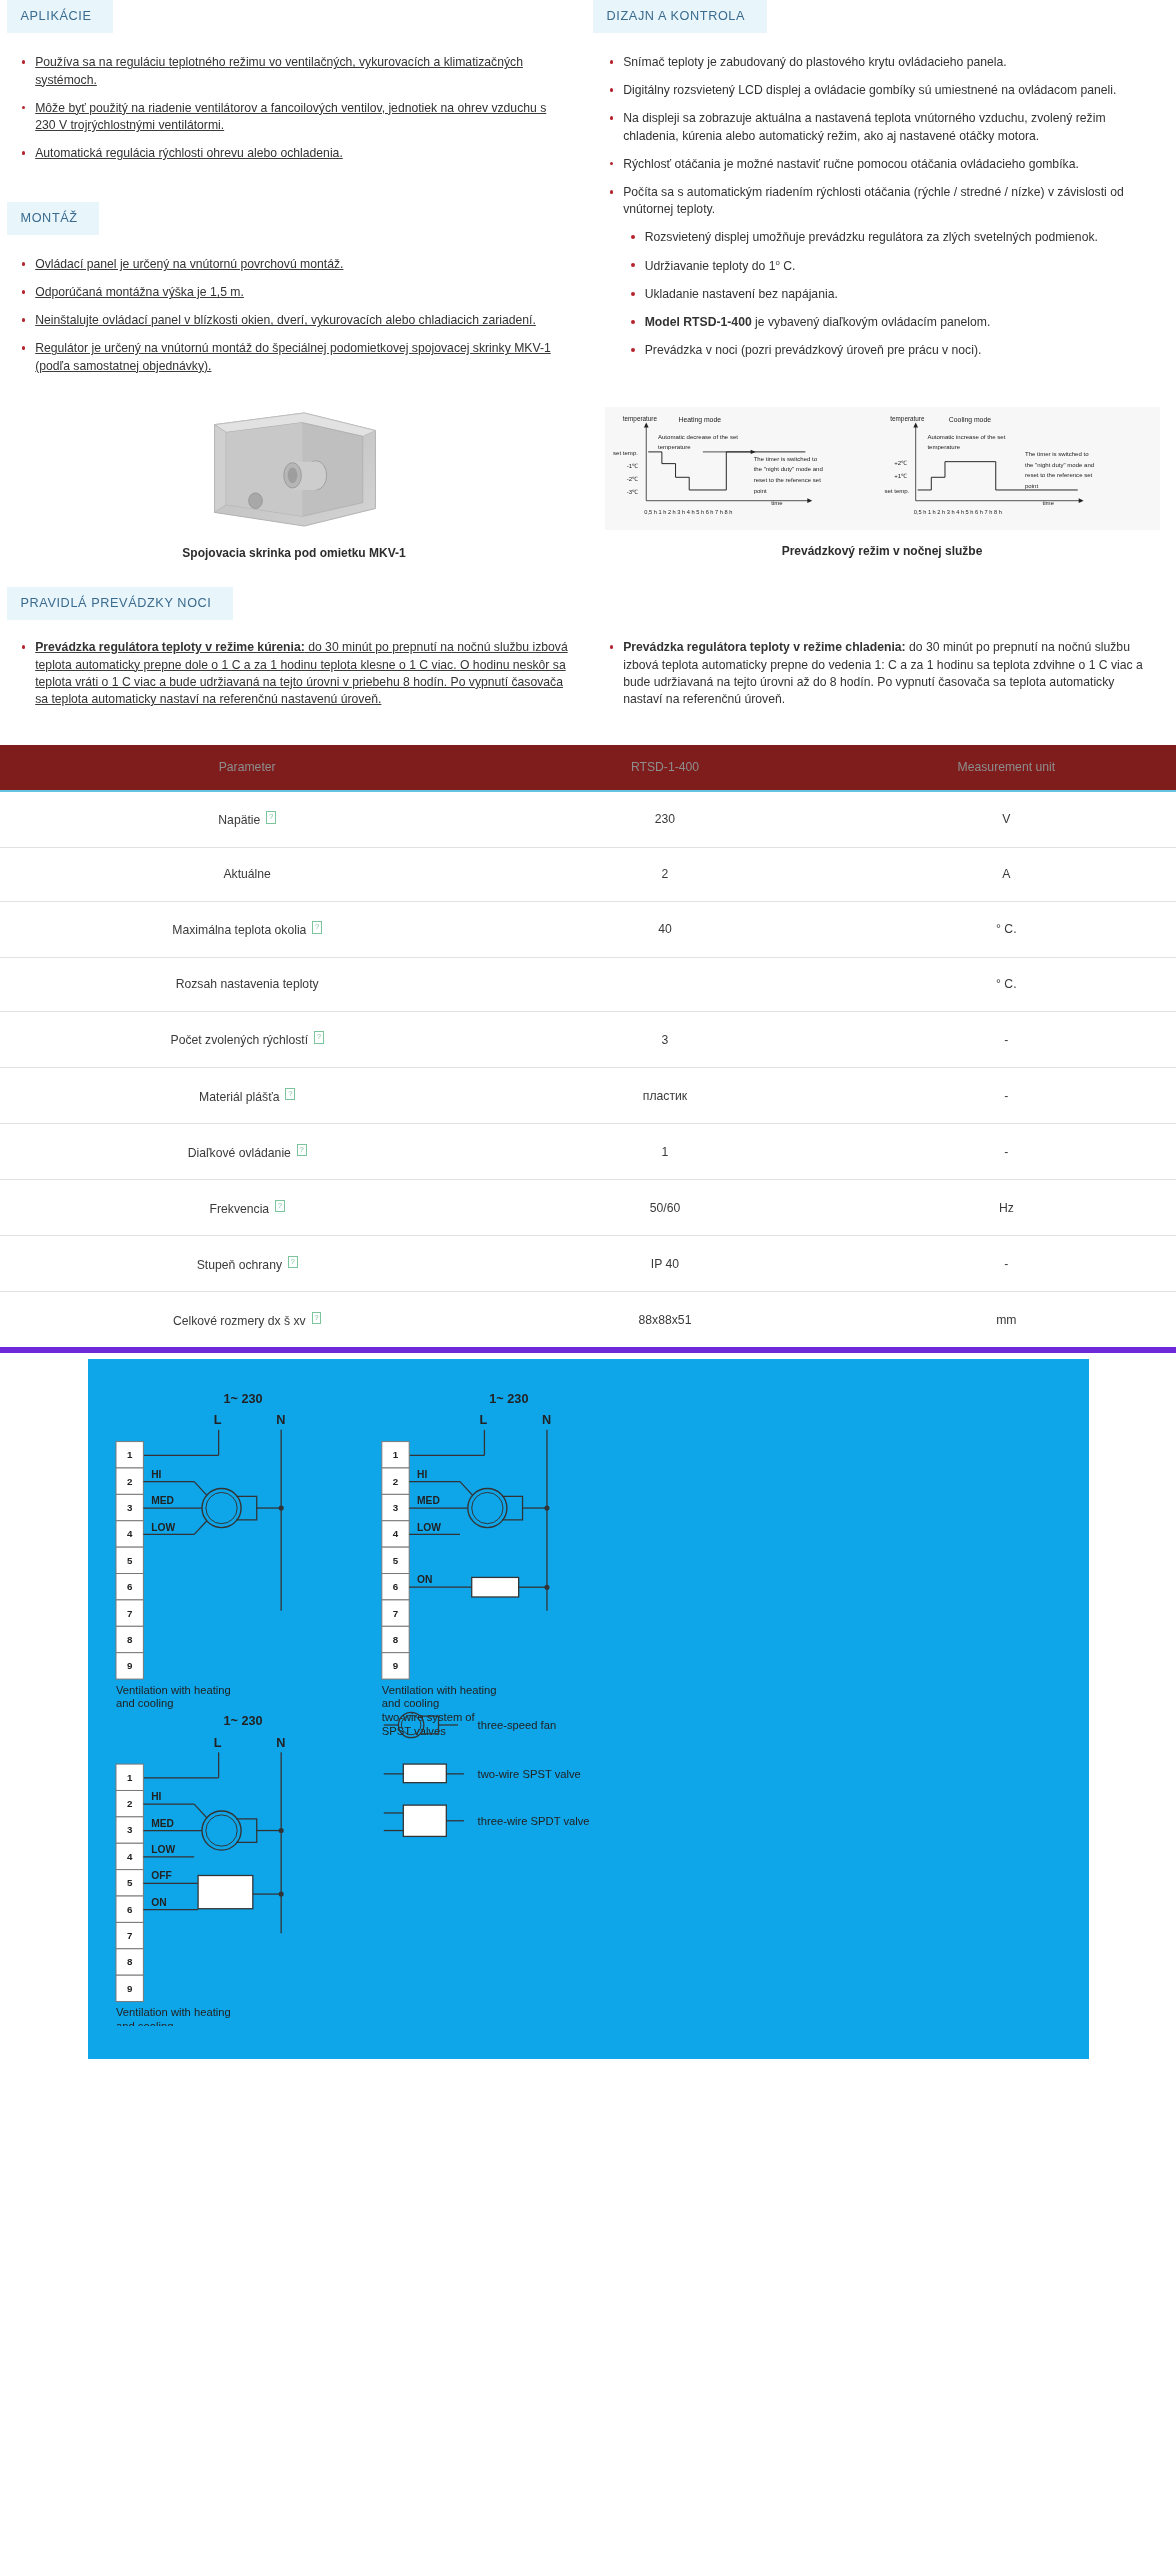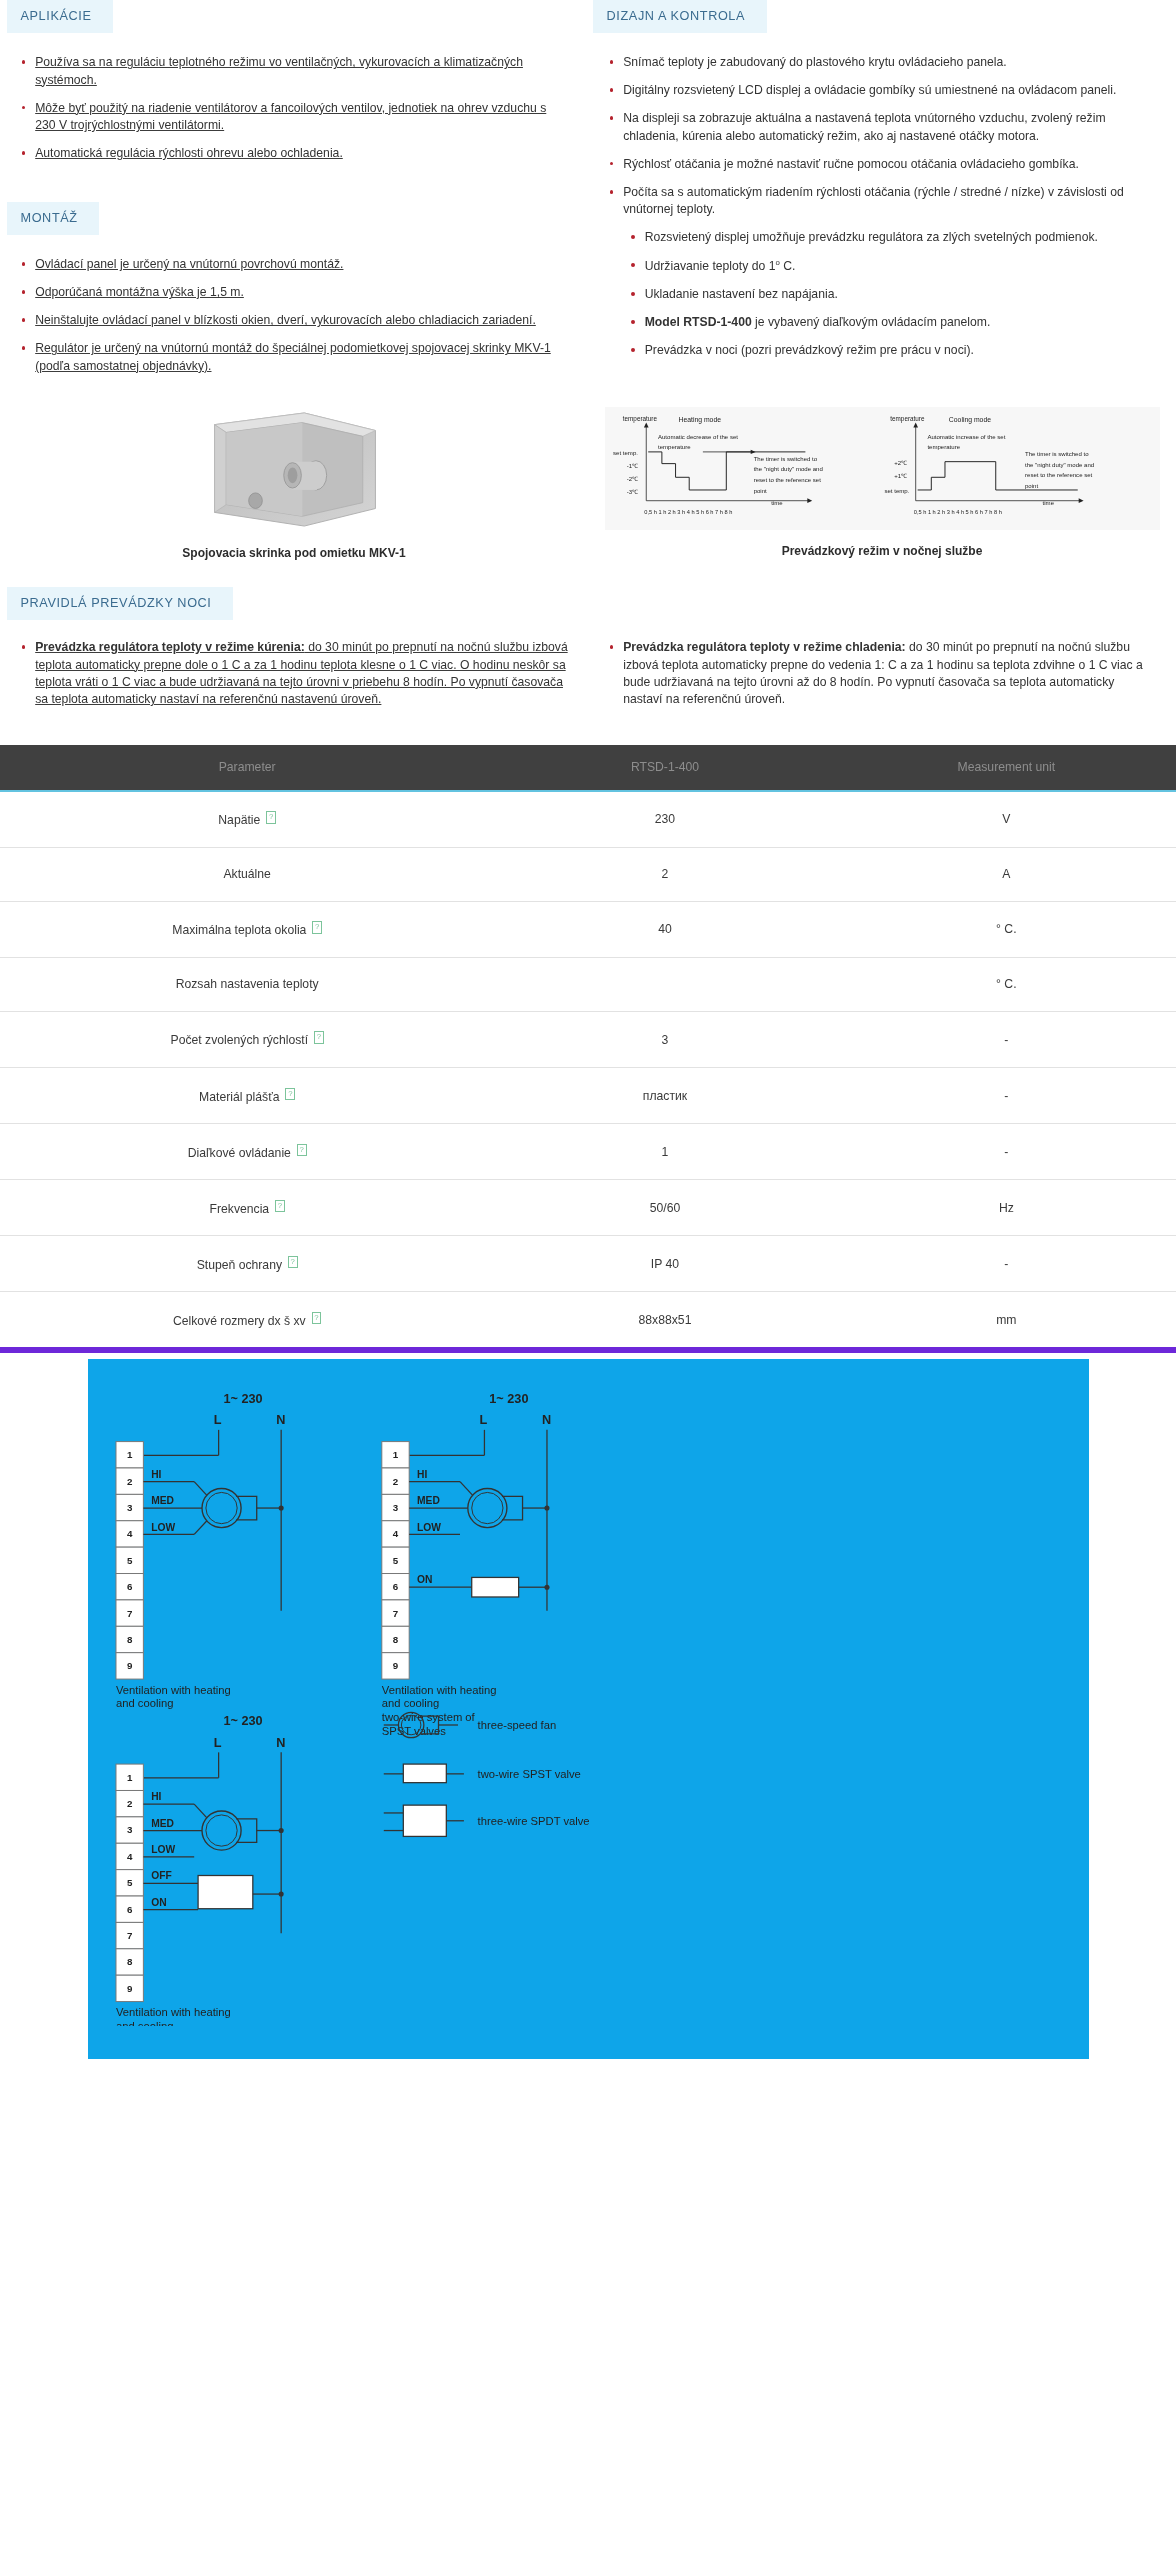--- a/index.html
+++ b/index.html
@@ -67,21 +67,21 @@
   .boxfig { width:195px; height:125px; position:relative; }
 
   .nightfig {
     width:555px; height:123px; background:#f7f7f7;
     position:relative; overflow:hidden;
   }
 
   
   table.spec { width:1177px; border-collapse:collapse; margin-top:25.4px; }
   table.spec thead th {
-    background:#404040;
+    background:#7f1d1d;
     color:#8d8d8d;
     font-weight:normal;
     font-size:12.2px;
     padding:15.6px 3.9px;
     text-align:center;
     border-bottom:2.9px solid #63c3e0;
   }
   table.spec tbody td {
     padding:19.5px 3.9px;
     text-align:center;
@@ -158,21 +158,21 @@
         <li> Digitálny rozsvietený LCD displej a ovládacie gombíky sú umiestnené na ovládacom paneli.</li>
         <li>Na displeji sa zobrazuje aktuálna a nastavená teplota vnútorného vzduchu, zvolený režim chladenia, kúrenia alebo automatický režim, ako aj nastavené otáčky motora.</li>
         <li>Rýchlosť otáčania je možné nastaviť ručne pomocou otáčania ovládacieho gombíka.</li>
         <li>Počíta sa s automatickým riadením rýchlosti otáčania (rýchle / stredné / nízke) v závislosti od vnútornej teploty.</li>
       </ul>
       <ul class="blist sub">
         <li>Rozsvietený displej umožňuje prevádzku regulátora za zlých svetelných podmienok.</li>
         <li><span>Udržiavanie teploty do 1</span><span class="deg">o</span> <span>C.</span></li>
         <li>Ukladanie nastavení bez napájania.</li>
         <li><span class="bold">Model RTSD-1-400</span><span> je vybavený diaľkovým ovládacím panelom.</span></li>
-        <li>Prevádzka v noci (pozri prevádzkový režim pre prácu v noci).</li>
+        <li>Prevádzka v noci (pozri prevádzkový úroveň pre prácu v noci).</li>
       </ul>
     </div>
   </div>
 
   <div class="imgrow">
     <div class="imgcell">
       <div class="boxfig">
         <svg width="195" height="125" viewBox="0 0 200 128">
           <defs>
             <linearGradient id="gf" x1="0" y1="0" x2="1" y2="0">

